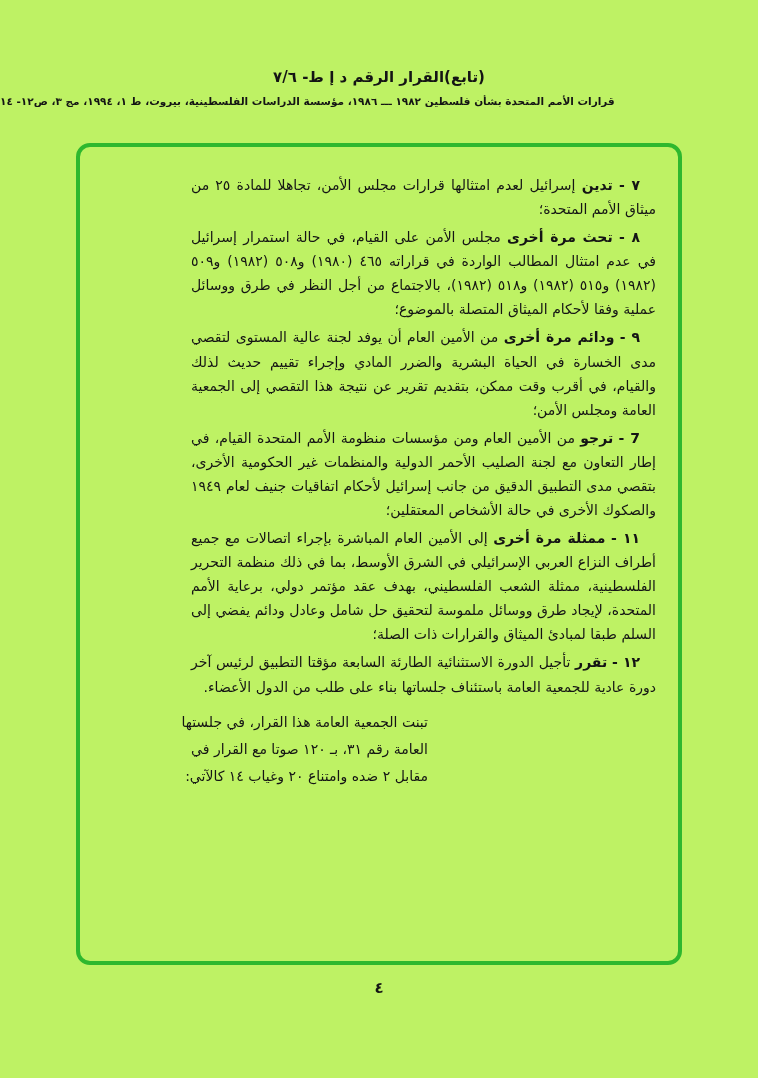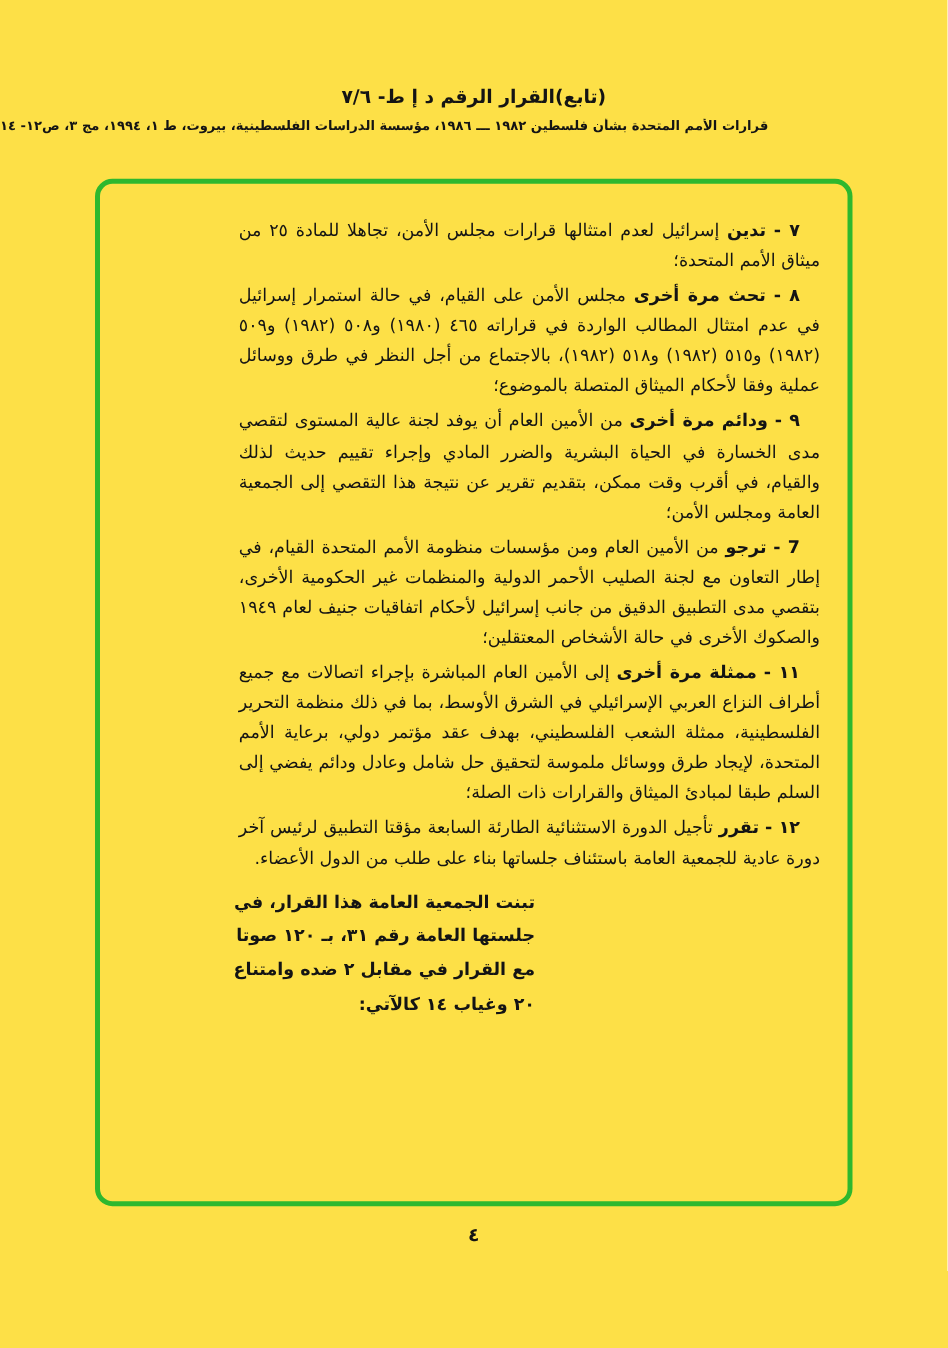--- a/index.html
+++ b/index.html
@@ -4,21 +4,21 @@
 <style>
   html, body {
     margin: 0;
     padding: 0;
     background: #ffffff;
   }
   .page {
     position: relative;
     width: 758px;
     height: 1078px;
-    background: #fde047;
+    background: #bef264;
     font-family: "DejaVu Sans", sans-serif;
     color: #141414;
     overflow: hidden;
   }
   .doc-header {
     position: absolute;
     top: 68px;
     left: 0;
     right: 0;
     text-align: center;
@@ -61,21 +61,20 @@
   .para .num,
   .para .lead {
     font-weight: bold;
   }
   .closing {
     margin: 10px 228px 0 16px;
     width: 250px;
     font-size: 14px;
     line-height: 1.95;
     text-align: right;
-    font-weight: bold;
   }
   .page-number {
     position: absolute;
     top: 979px;
     left: 0;
     right: 0;
     text-align: center;
     font-size: 15px;
     font-weight: bold;
   }

